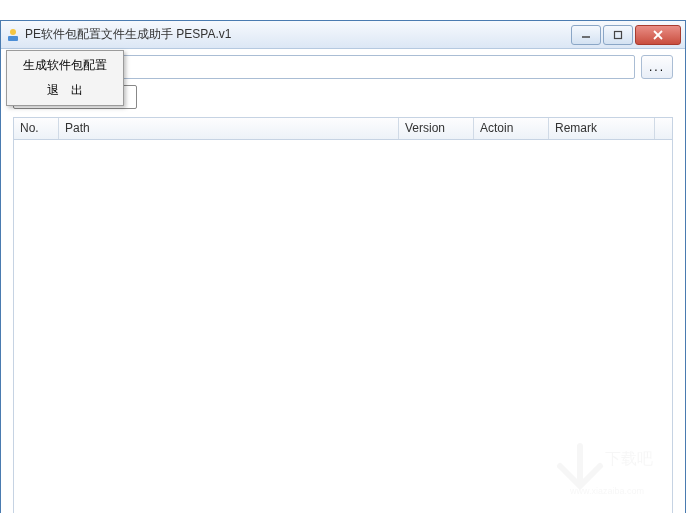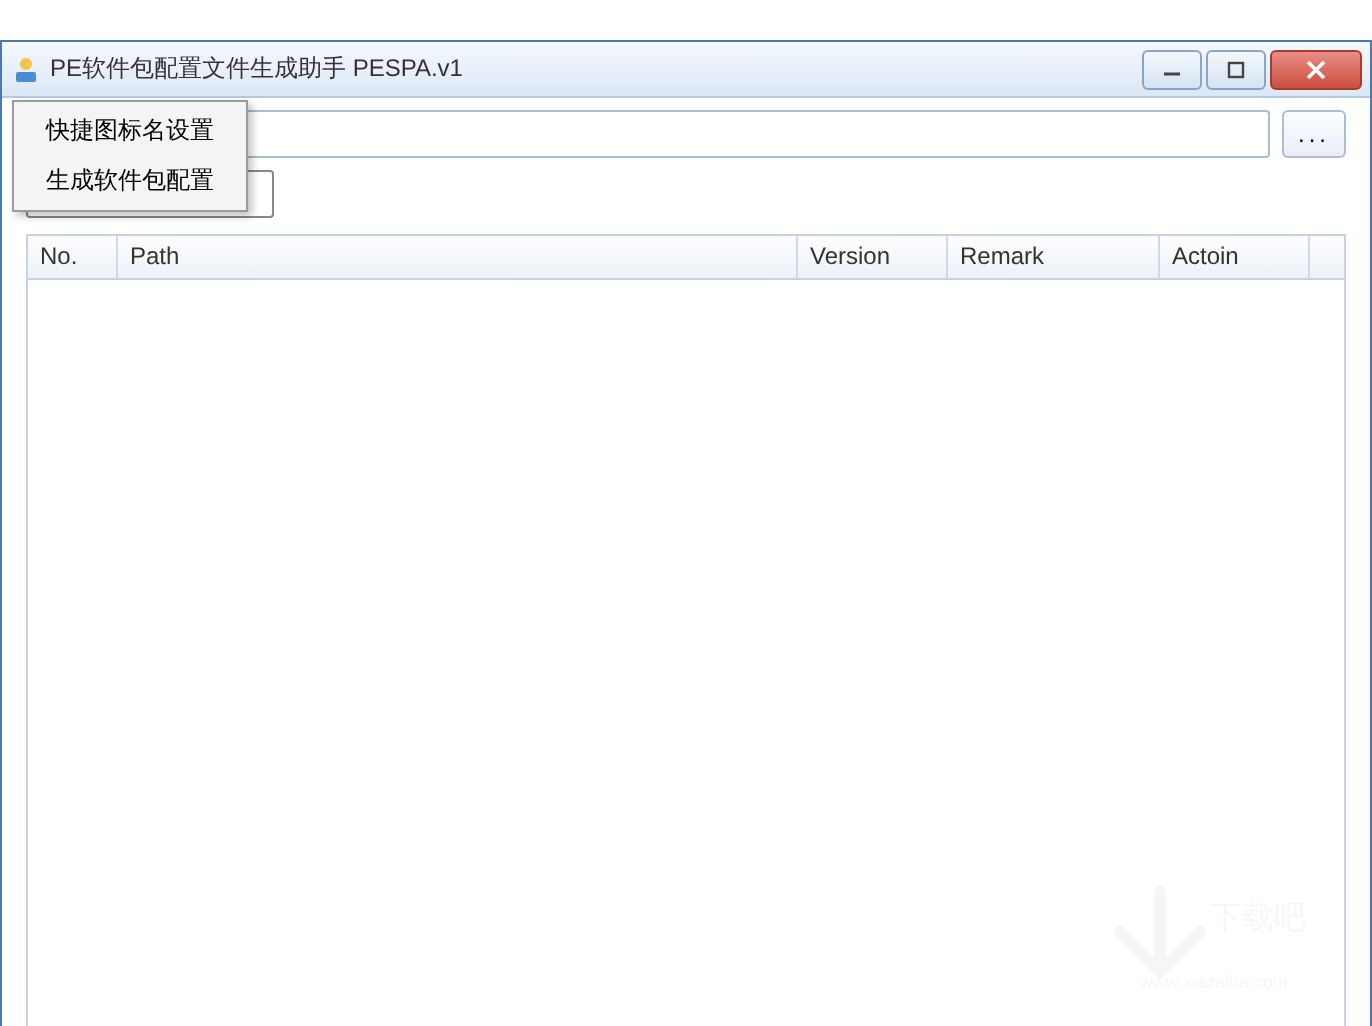--- a/index.html
+++ b/index.html
@@ -73,40 +73,40 @@
         <svg width="12" height="12" viewBox="0 0 12 12">
             <line x1="2" y1="2" x2="10" y2="10" stroke="#fff" stroke-width="1.8"></line>
             <line x1="10" y1="2" x2="2" y2="10" stroke="#fff" stroke-width="1.8"></line>
           </svg>
       </div>
     </div>
   </div>
 
 
   <div class="dropdown">
-    <div class="dropdown-item">快捷图标名设置</div>
     <div class="dropdown-item">生成软件包配置</div>
+    <div class="dropdown-item">退　出</div>
   </div>
 
   <div class="content">
 
     <div class="path-row">
       <input class="path-input" type="text" value="" style="">
       <div class="browse-btn">...</div>
     </div>
 
     <input class="name-input" type="text" value="s" style="">
 
     <div class="table-wrap">
       <div class="table-header">
         <div class="th col-no">No.</div>
         <div class="th col-path">Path</div>
         <div class="th col-version">Version</div>
+        <div class="th col-action">Actoin</div>
         <div class="th col-remark">Remark</div>
-        <div class="th col-action">Actoin</div>
         <div class="th col-scroll"></div>
       </div>
       <div class="table-body"></div>
     </div>
 
   </div>
 
   <div class="watermark">
     <svg viewBox="0 0 120 60">
       <path d="M10 30 L30 50 L50 30 M30 50 L30 10" stroke="#999" stroke-width="6" fill="none" stroke-linecap="round"></path>

